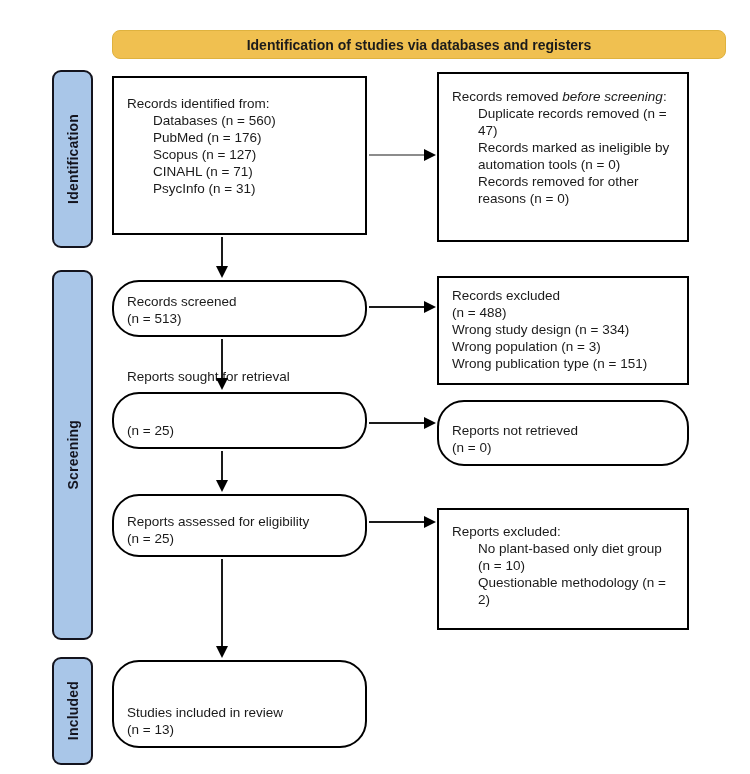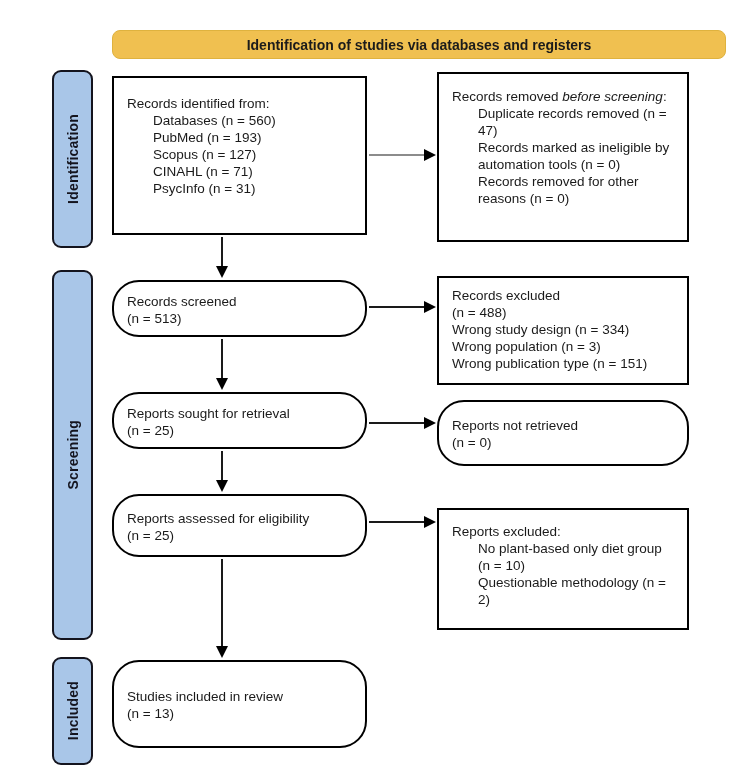--- a/index.html
+++ b/index.html
@@ -19,21 +19,21 @@
     display:flex;align-items:center;justify-content:center;box-sizing:border-box;
   }
   .stage span{
     writing-mode:vertical-rl;transform:rotate(180deg);
     font-weight:bold;font-size:14px;color:#14141e;letter-spacing:.2px;white-space:nowrap;
   }
   .box{
     position:absolute;background:#ffffff;border:2px solid #000000;box-sizing:border-box;
     font-size:13.5px;line-height:17px;padding:10px 10px 8px 13px;
   }
-  .box.vcenter{display:flex;flex-direction:column;justify-content:center;border-radius:27px;}
+  .box.vcenter{display:flex;flex-direction:column;justify-content:flex-end;border-radius:27px;}
   .box .indent{padding-left:26px;}
   .line{display:block;}
   .arrow-v{position:absolute;width:2px;background:#1a1a1a;}
   .arrow-h{position:absolute;height:2px;background:#1a1a1a;}
   .arrow-h.gray{background:#8C8C8C;}
   .head-down{
     position:absolute;width:0;height:0;
     border-left:6px solid transparent;border-right:6px solid transparent;
     border-top:12px solid #000000;
   }
@@ -58,32 +58,32 @@
   <div class="stage" style="top:270px;height:370px;">
     <span>Screening</span>
   </div>
   <div class="stage" style="top:657px;height:108px;">
     <span>Included</span>
   </div>
 
   <div class="box" style="left:112px;top:76px;width:255px;height:159px;padding-top:17px;">
     <span class="line">Records identified from:</span>
     <span class="line indent">Databases (n = 560)</span>
-    <span class="line indent">PubMed (n = 193)</span>
+    <span class="line indent">PubMed (n = 176)</span>
     <span class="line indent">Scopus (n = 127)</span>
     <span class="line indent">CINAHL (n = 71)</span>
     <span class="line indent">PsycInfo (n = 31)</span>
   </div>
 
   <div class="box vcenter" style="left:112px;top:280px;width:255px;height:57px;">
     <span class="line">Records screened</span>
     <span class="line">(n = 513)</span>
   </div>
 
-  <div class="box vcenter" style="left:112px;top:392px;width:255px;height:57px;">
+  <div class="box vcenter" style="left:112px;top:392px;width:255px;height:57px;gap:37px;">
     <span class="line">Reports sought for retrieval</span>
     <span class="line">(n = 25)</span>
   </div>
 
   <div class="box vcenter" style="left:112px;top:494px;width:255px;height:63px;">
     <span class="line">Reports assessed for eligibility</span>
     <span class="line">(n = 25)</span>
   </div>
 
   <div class="box vcenter" style="left:112px;top:660px;width:255px;height:88px;">

